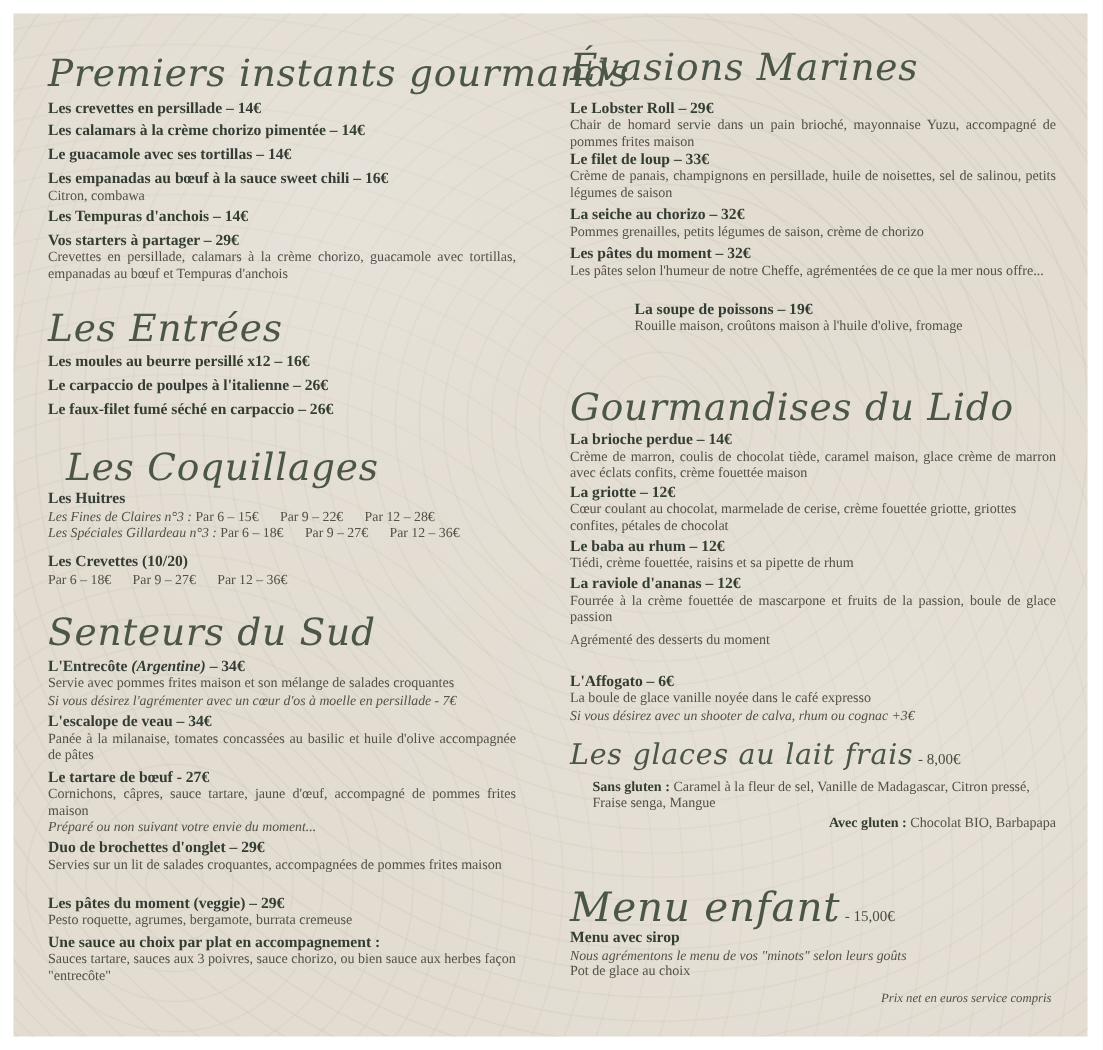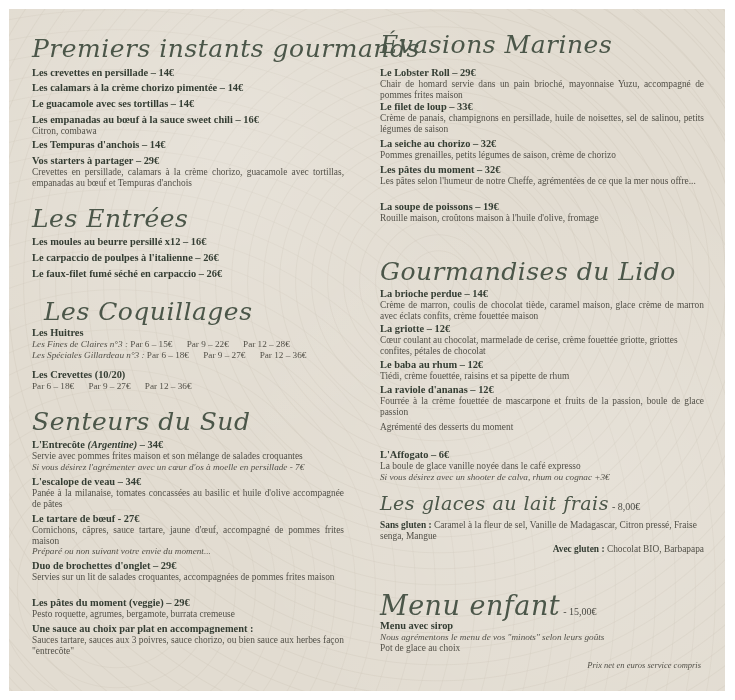--- a/index.html
+++ b/index.html
@@ -139,21 +139,21 @@
       <div class="desc">Crème de panais, champignons en persillade, huile de noisettes, sel de salinou, petits légumes de saison</div>
     </div>
     <div class="item" style="top:129px;">
       <div class="title">La seiche au chorizo – 32€</div>
       <div class="desc">Pommes grenailles, petits légumes de saison, crème de chorizo</div>
     </div>
     <div class="item" style="top:155px;">
       <div class="title">Les pâtes du moment – 32€</div>
       <div class="desc">Les pâtes selon l'humeur de notre Cheffe, agrémentées de ce que la mer nous offre...</div>
     </div>
-    <div class="item" style="top:192px;">
+    <div class="item" style="top:192px;margin-left:43px;">
       <div class="title">La soupe de poissons – 19€</div>
       <div class="desc">Rouille maison, croûtons maison à l'huile d'olive, fromage</div>
     </div>
 
     <div class="heading" style="top:250px; left:0;">Gourmandises du Lido</div>
     <div class="item" style="top:279px;">
       <div class="title">La brioche perdue – 14€</div>
       <div class="desc">Crème de marron, coulis de chocolat tiède, caramel maison, glace crème de marron avec éclats confits, crème fouettée maison</div>
     </div>
     <div class="item" style="top:314px;">
@@ -173,21 +173,21 @@
     </div>
     <div class="item" style="top:440px;">
       <div class="title">L'Affogato – 6€</div>
       <div class="desc">La boule de glace vanille noyée dans le café expresso</div>
       <div class="note">Si vous désirez avec un shooter de calva, rhum ou cognac +3€</div>
     </div>
 
     <div class="heading small" style="top:485px; left:0;">
       <span>Les glaces au lait frais</span><span class="suffix">- 8,00€</span>
     </div>
-    <div class="item kv" style="top:511px;">
+    <div class="item kv" style="top:511px;margin-left:15px;">
       <div class="desc" style="text-align:left;"><b>Sans gluten :</b><span> Caramel à la fleur de sel, Vanille de Madagascar, Citron pressé, Fraise senga, Mangue</span></div>
     </div>
     <div class="item kv" style="top:535px;">
       <div class="desc" style="text-align:right;"><b>Avec gluten :</b><span> Chocolat BIO, Barbapapa</span></div>
     </div>
 
     <div class="heading" style="top:583px; left:0; font-size:27px;">
       <span>Menu enfant</span><span class="suffix">- 15,00€</span>
     </div>
     <div class="item" style="top:611px;">

